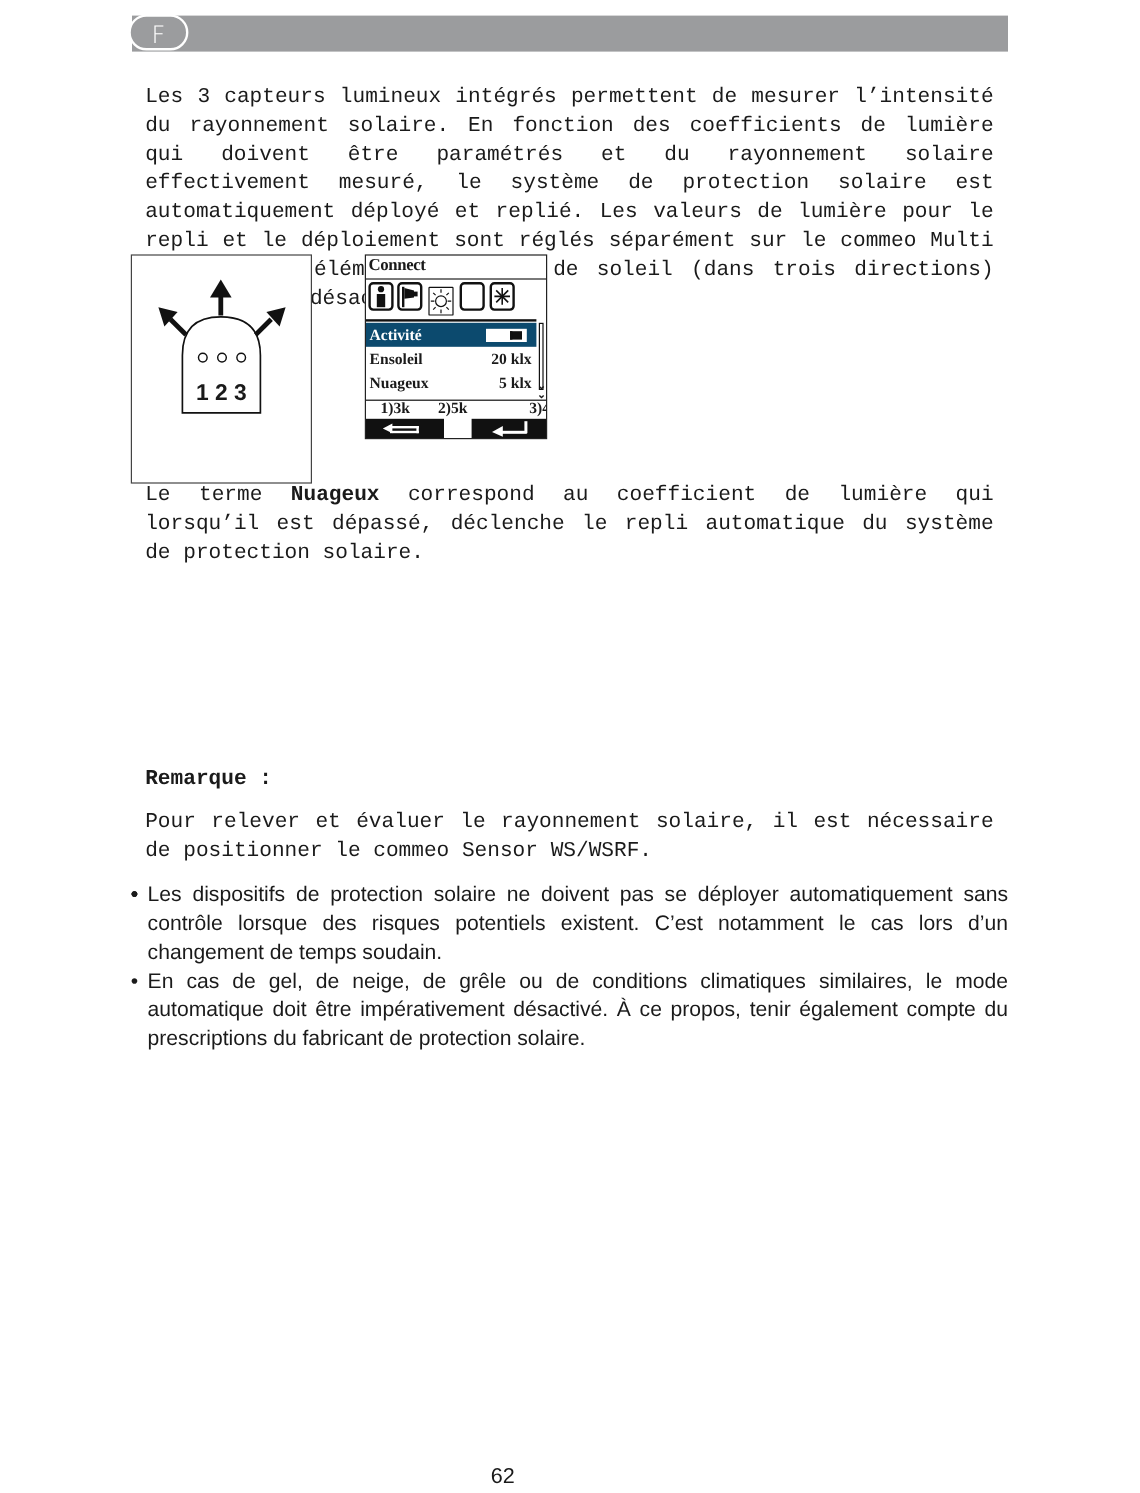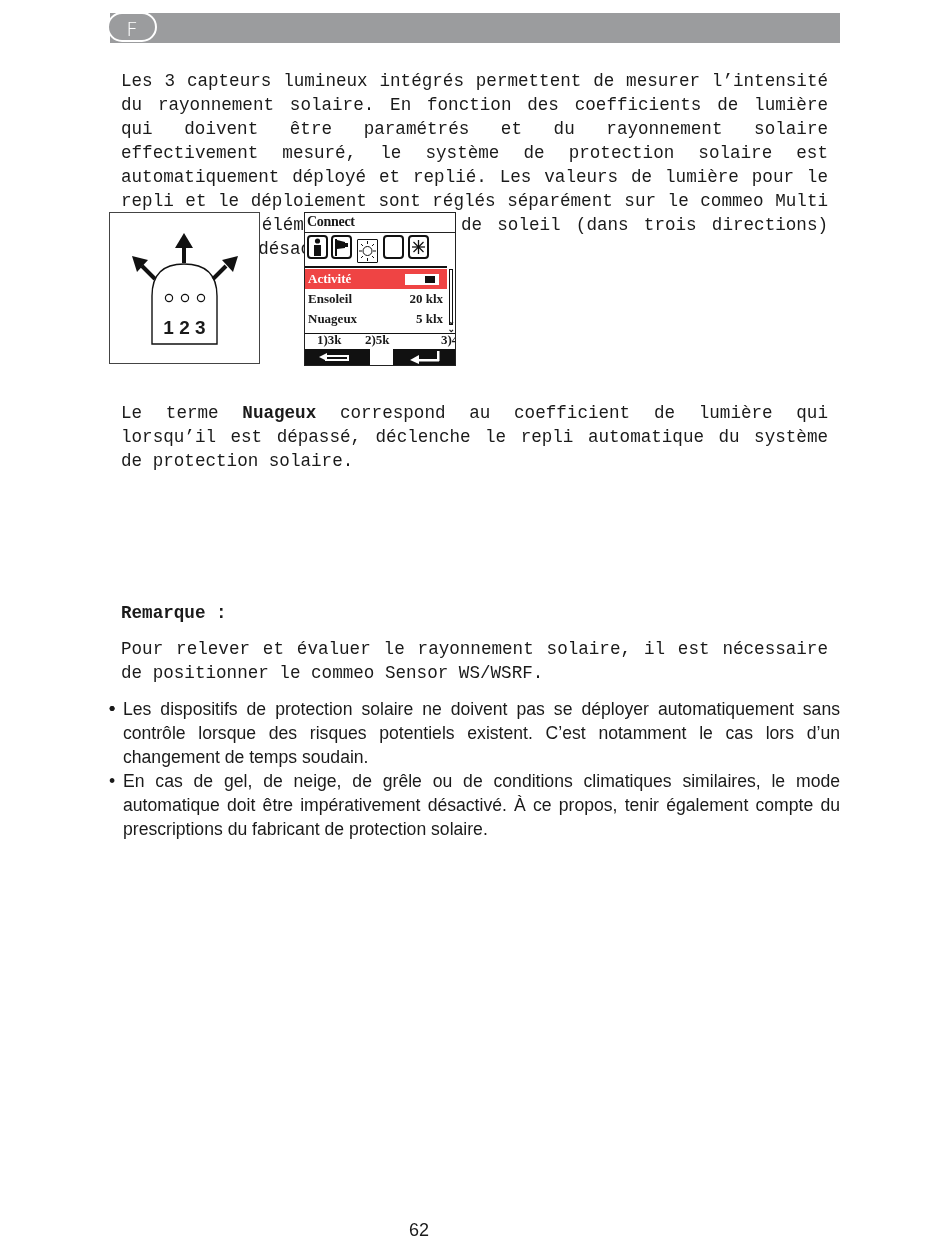--- a/index.html
+++ b/index.html
@@ -6,40 +6,40 @@
     body { width: 950px; height: 1244px; position: relative; overflow: hidden; font-family: "Liberation Sans", sans-serif; color: #1a1a1a; }
 
     .header-bar { position: absolute; left: 110px; top: 13px; width: 730px; height: 30px; background: #9b9c9e; }
     .lang-tab { position: absolute; left: 107px; top: 12px; width: 50px; height: 30px; background: #9b9c9e; border-radius: 16px; border: 2px solid #ffffff; box-sizing: border-box; }
     .lang-tab span { position: absolute; left: 0; right: 0; top: 3px; text-align: center; color: #ffffff; font-size: 20px; font-family: "DejaVu Sans", sans-serif; font-weight: 300; }
 
     .text { position: absolute; left: 109px; width: 731px; font-size: 17.6px; line-height: 24px; text-align: justify; }
     .text p { margin: 12px; font-family: Liberation Mono, monospace; }
     .intro { top: 57px; }
     .terms { top: 389px; }
-    .remark { top: 589px; }
+    .remark { top: 625px; }
     .remark .title { font-weight: bold; }
     ul.bullets { list-style: none; margin: 0; padding: 0; }
     ul.bullets li { position: relative; padding-left: 14px; }
     ul.bullets li .dot { position: absolute; left: 0; top: 0; }
 
-    .figure-sensor { position: absolute; left: 109px; top: 212px; width: 151px; height: 152px; border: 1px solid #444; box-sizing: border-box; background: #fff; }
+    .figure-sensor { position: absolute; left: 109px; top: 212px; width: 151px; height: 191px; border: 1px solid #444; box-sizing: border-box; background: #fff; }
     .figure-sensor svg { position: absolute; left: 0; top: 0; }
 
     .lcd { position: absolute; left: 304px; top: 212px; width: 152px; height: 154px; border: 1px solid #222; box-sizing: border-box; background: #fff; font-family: Liberation Serif, serif; overflow: hidden; }
     .lcd-title { position: absolute; left: 2px; top: 1px; font-size: 14px; font-weight: bold; letter-spacing: -0.3px; }
     .lcd-title-rule { position: absolute; left: 0; right: 0; top: 19px; height: 1px; background: #222; }
     .lcd-icons { position: absolute; left: 2px; top: 21px; height: 30px; width: 148px; }
     .lcd-icon { position: absolute; top: 1px; width: 21px; height: 24px; border: 2px solid #111; border-radius: 4px; box-sizing: border-box; background: #fff; }
     .lcd-icon.selected { top: 5px; border-width: 1px; border-radius: 1px; height: 24px; }
     .lcd-icons-rule { position: absolute; left: 0; right: 8px; top: 53px; height: 2px; background: #111; }
     .lcd-row { position: absolute; left: 0; width: 142px; height: 20px; font-size: 13px; font-weight: bold; line-height: 20px; }
     .lcd-row .lbl { position: absolute; left: 3px; }
     .lcd-row .val { position: absolute; right: 4px; }
-    .lcd-row.active { background: #ef4444; color: #fff; }
+    .lcd-row.active { background: #0c4a6e; color: #fff; }
     .toggle { position: absolute; right: 8px; top: 5px; width: 34px; height: 11px; background: #fff; }
     .toggle::after { content: ""; position: absolute; right: 4px; top: 2px; width: 8px; height: 7px; background: #111; border-left: 2px solid #111; }
     .scrollbar { position: absolute; right: 2px; top: 56px; width: 4px; height: 56px; border: 1px solid #111; box-sizing: border-box; background: #fff; }
     .scroll-chev { position: absolute; right: 0px; top: 104px; font-size: 9px; line-height: 8px; font-weight: bold; }
     .lcd-rule2 { position: absolute; left: 0; right: 0; top: 120px; height: 1px; background: #111; }
     .lcd-presets { position: absolute; left: 0; right: 0; top: 119px; height: 16px; font-size: 13px; font-weight: bold; line-height: 16px; }
     .lcd-presets span { position: absolute; }
     .lcd-softkeys { position: absolute; left: 0; right: 0; bottom: 0; height: 16px; }
     .softkey { position: absolute; top: 0; height: 16px; background: #111; }
     .softkey.left { left: 0; width: 65px; }

